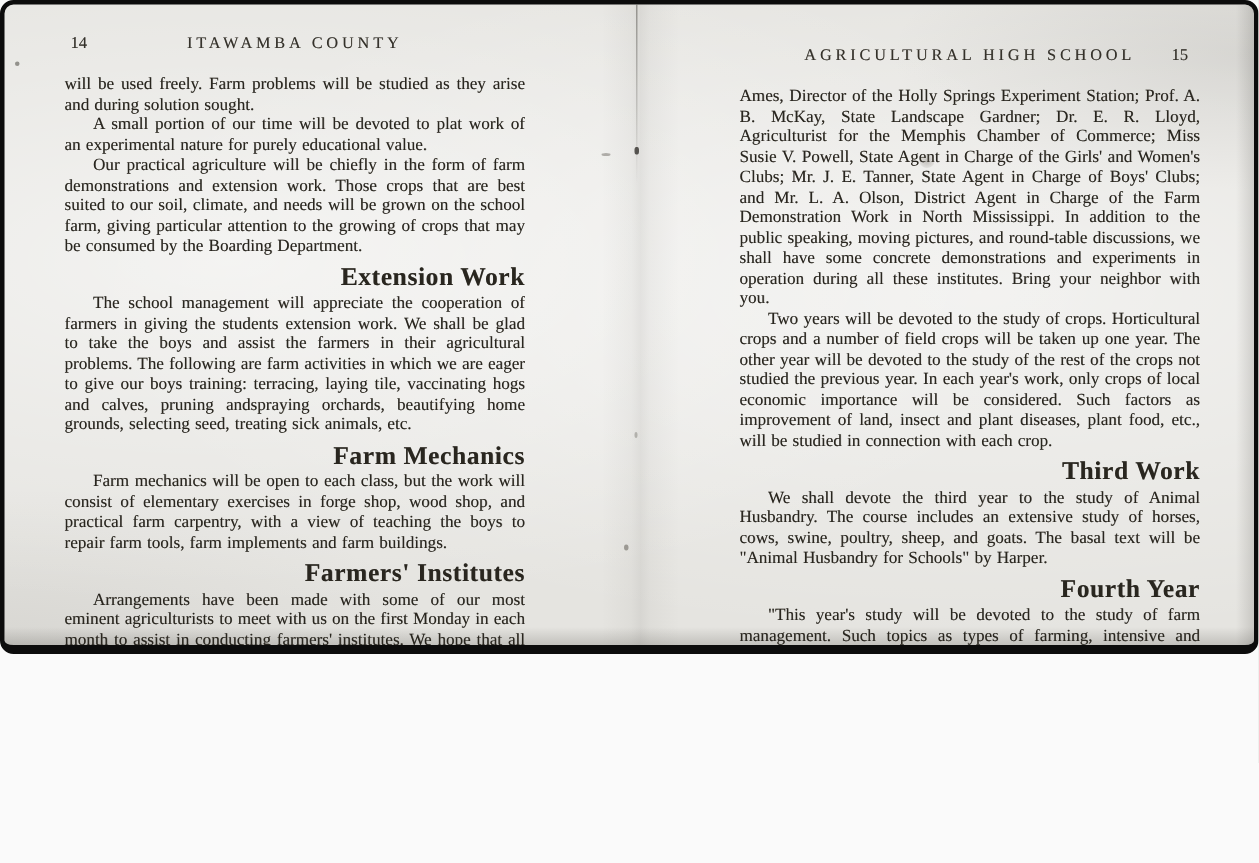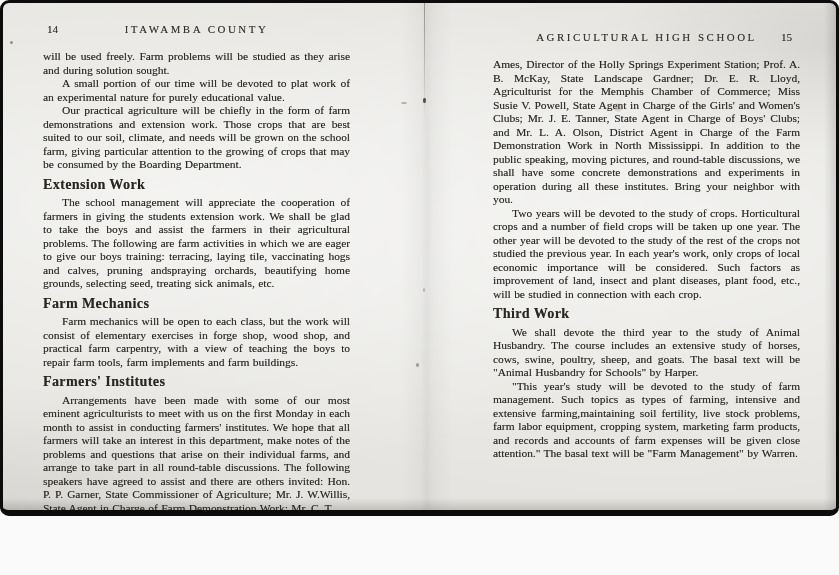--- a/index.html
+++ b/index.html
@@ -9,21 +9,21 @@
   }
   * { margin: 0; padding: 0; box-sizing: border-box; }
   body {
     background: #fafafa;
     font-family: "Liberation Serif", "DejaVu Serif", serif;
     width: 839px; height: 575px;
     overflow: hidden;
   }
   .scan {
     position: relative;
-    width: 839px; height: 516px;
+    width: 839px; height: 436px;
     background:
       radial-gradient(ellipse 120% 90% at 18% 40%, rgba(255,255,255,0.55), rgba(255,255,255,0) 60%),
       radial-gradient(ellipse 120% 90% at 78% 45%, rgba(255,255,255,0.5), rgba(255,255,255,0) 60%),
       radial-gradient(ellipse 40% 30% at 99% 8%, rgba(120,118,112,0.18), rgba(120,118,112,0) 70%),
       radial-gradient(ellipse 50% 35% at 0% 100%, rgba(120,118,112,0.12), rgba(120,118,112,0) 70%),
       var(--paper);
     border: solid var(--frame);
     border-width: 3px 3px 6px 3px;
     border-radius: 9px;
     overflow: hidden;
@@ -77,23 +77,23 @@
   .pagenum { position: absolute; top: 0; font-size: 11px; color: #34312a; }
   .pagenum.pos-left  { left: 4px; }
   .pagenum.pos-right { right: 8px; }
   .pagebody { font-size: 11.4px; line-height: 13.5px; }
   .para {
     text-align: justify;
     word-spacing: 0.6px;
   }
   .para.indent { text-indent: 19px; }
   .heading {
-    font-size: 14px;
+    font-size: 17px;
     font-weight: bold;
-    text-align: left;
+    text-align: right;
     letter-spacing: 0.4px;
     margin: 6px 0 5px 0;
   }
   
   .speck { position: absolute; border-radius: 50%; pointer-events: none; }
   .speck.s1 { left: 420px; top: 95px;  width: 3px; height: 5px; background: rgba(40,38,33,0.75); border-radius: 40%; }
   .speck.s2 { left: 398px; top: 99px;  width: 6px; height: 2px; background: rgba(80,76,68,0.4); }
   .speck.s3 { left: 610px; top: 100px; width: 10px; height: 9px; background: radial-gradient(rgba(110,105,96,0.35), rgba(110,105,96,0)); }
   .speck.s4 { left: 413px; top: 360px; width: 3px; height: 4px; background: rgba(70,66,58,0.45); }
   .speck.s5 { left: 7px;   top: 38px;  width: 3px; height: 3px; background: rgba(60,57,50,0.5); }
@@ -130,20 +130,21 @@
   <div class="col col-right">
     <div class="pagehead">
       <span class="runhead">AGRICULTURAL HIGH SCHOOL</span>
       <span class="pagenum pos-right">15</span>
     </div>
     <div class="pagebody">
         <p class="para">Ames, Director of the Holly Springs Experiment Station; Prof. A. B. McKay, State Landscape Gardner; Dr. E. R. Lloyd, Agriculturist for the Memphis Chamber of Commerce; Miss Susie V. Powell, State Agent in Charge of the Girls' and Women's Clubs; Mr. J. E. Tanner, State Agent in Charge of Boys' Clubs; and Mr. L. A. Olson, District Agent in Charge of the Farm Demonstration Work in North Mississippi.  In addition to the public speaking, moving pictures, and round-table discussions, we shall have some concrete demonstrations and experiments in operation during all these institutes.  Bring your neighbor with you.</p>
         <p class="para indent">Two years will be devoted to the study of crops.  Horticultural crops and a number of field crops will be taken up one year.  The other year will be devoted to the study of the rest of the crops not studied the previous year.  In each year's work, only crops of local economic importance will be considered.  Such factors as improvement of land, insect and plant diseases, plant food, etc., will be studied in connection with each crop.</p>
         <h3 class="heading">Third Work</h3>
         <p class="para indent">We shall devote the third year to the study of Animal Husbandry.  The course includes an extensive study of horses, cows, swine, poultry, sheep, and goats.  The basal text will be "Animal Husbandry for Schools" by Harper.</p>
+        <h3 class="heading">Fourth Year</h3>
         <p class="para indent">"This year's study will be devoted to the study of farm management.  Such topics as types of farming, intensive and extensive farming,maintaining soil fertility, live stock problems, farm labor equipment, cropping system, marketing farm products, and records and accounts of farm expenses will be given close attention."  The basal text will be "Farm Management" by Warren.</p>
       </div>
   </div>
 
   <div class="speck s1"></div>
   <div class="speck s2"></div>
   <div class="speck s3"></div>
   <div class="speck s4"></div>
   <div class="speck s5"></div>
   <div class="speck s6"></div>

